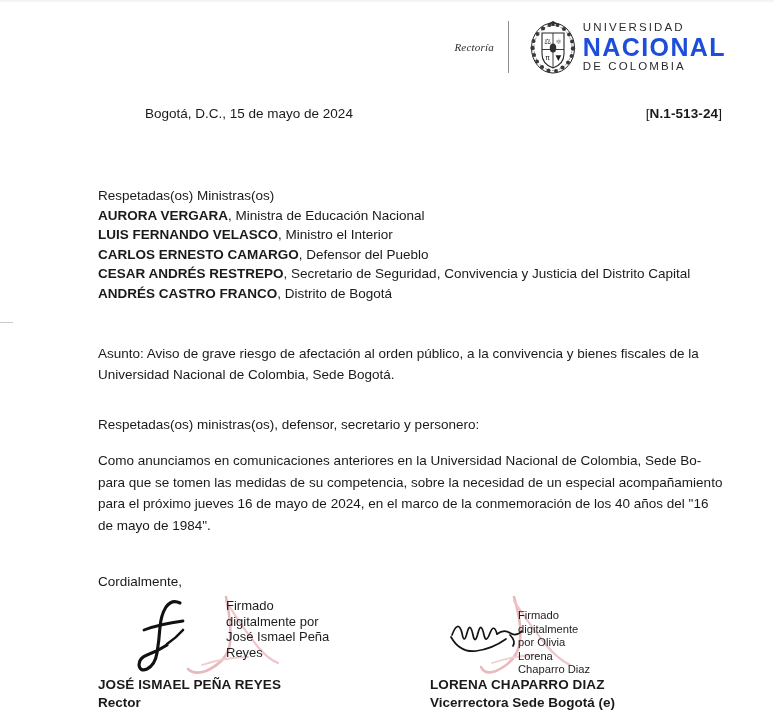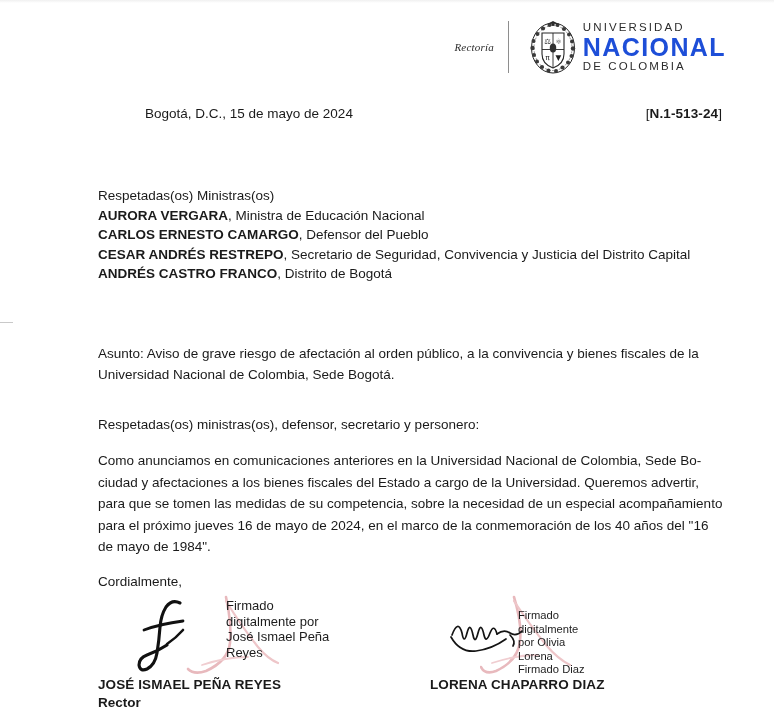--- a/index.html
+++ b/index.html
@@ -292,35 +292,35 @@
   <div class="content">
 
     <div class="row-date">
       <div>Bogotá, D.C., 15 de mayo de 2024</div>
       <div class="doc-ref"><span class="brk">[</span><span>N.1-513-24</span><span class="brk">]</span></div>
     </div>
 
     <div class="recipients">
       <div class="r-line">Respetadas(os) Ministras(os)</div>
       <div class="r-line"><b>AURORA VERGARA</b><span>, Ministra de Educación Nacional</span></div>
+      <div class="r-line"><b>LUIS FERNANDO VELASCO</b><span>, Ministro el Interior</span></div>
       <div class="r-line"><b>CARLOS ERNESTO CAMARGO</b><span>, Defensor del Pueblo</span></div>
       <div class="r-line"><b>CESAR ANDRÉS RESTREPO</b><span>, Secretario de Seguridad, Convivencia y Justicia del Distrito Capital</span></div>
       <div class="r-line"><b>ANDRÉS CASTRO FRANCO</b><span>, Distrito de Bogotá</span></div>
     </div>
 
     <div class="subject">
       <span>Asunto: Aviso de grave riesgo de afectación al orden público, a la convivencia y bienes fiscales de la</span>
       <span>Universidad Nacional de Colombia, Sede Bogotá.</span>
     </div>
 
     <div class="salutation">Respetadas(os) ministras(os), defensor, secretario y personero:</div>
 
     <div class="body-par">
       <span class="ln">Como anunciamos en comunicaciones anteriores en la Universidad Nacional de Colombia, Sede Bo-</span>
-      <span class="ln">ciudad y afectaciones a los bienes fiscales del Estado a cargo de la Universidad. Queremos advertir,</span>
       <span class="ln">para que se tomen las medidas de su competencia, sobre la necesidad de un especial acompañamiento</span>
       <span class="ln">para el próximo jueves 16 de mayo de 2024, en el marco de la conmemoración de los 40 años del "16</span>
       <span class="ln">de mayo de 1984".</span>
     </div>
 
     <div class="closing">Cordialmente,</div>
 
     <div class="sig-area">
 
       <div class="sig-block sig-left">
@@ -367,21 +367,22 @@
               <path d="M1 24 Q10 40 26 38 Q42 36 56 26"></path>
               <path d="M60 22 Q66 28 63 33"></path>
             </g>
           </svg>
 
           <div class="sig-meta">
             <div>Firmado</div>
             <div>digitalmente</div>
             <div>por Olivia</div>
             <div>Lorena</div>
-            <div>Firmado Diaz</div>
+            <div>Chaparro Diaz</div>
           </div>
         </div>
         <div class="sig-name">LORENA CHAPARRO DIAZ</div>
+        <div class="sig-title">Vicerrectora Sede Bogotá (e)</div>
       </div>
 
     </div>
   </div>
 </div>
 
 </body></html>

